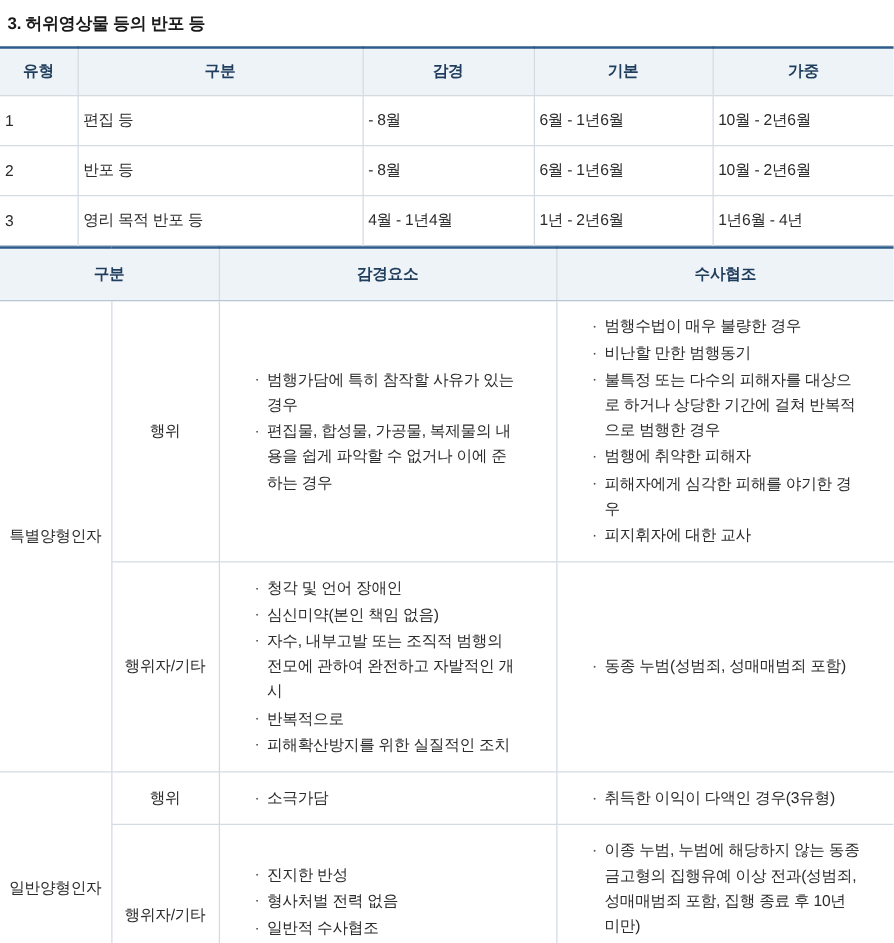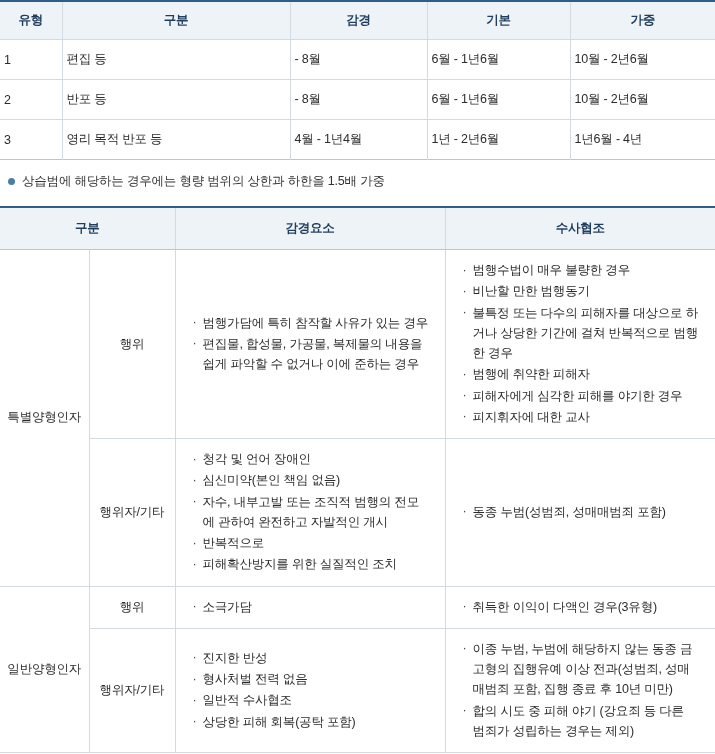--- a/index.html
+++ b/index.html
@@ -90,21 +90,21 @@
     padding: 12px 4px;
     border-right: 1px solid #d3dae2;
     border-bottom: 1px solid #b9c6d4;
     letter-spacing: -0.2px;
   }
   .t2 th:last-child { border-right: none; }
   .t2 td {
     border-right: 1px solid #d3dae2;
     border-bottom: 1px solid #d3dae2;
     vertical-align: middle;
-    padding: 10px 16px;
+    padding: 10px 27px;
     font-size: 12.5px;
     letter-spacing: -0.2px;
   }
   .t2 td:last-child { border-right: none; }
   .t2 td.cat {
     text-align: center;
     padding: 20px 2px;
   }
   .t2 td.sub {
     text-align: center;
@@ -138,20 +138,21 @@
   .c-cat { width: 89px; }
   .c-sub { width: 86px; }
   .c-gam { width: 270px; }
   .c-gaj { width: 270px; }
 </style>
 </head>
 <body>
 
 <div class="page">
 
+  <div class="section-title">3. 허위영상물 등의 반포 등</div>
 
   <table class="t1">
     <colgroup>
       <col class="w-type">
         <col class="w-gubun">
         <col class="w-gam">
         <col class="w-gibon">
         <col class="w-gaj">
     </colgroup>
     <thead>
@@ -181,24 +182,20 @@
       <tr>
         <td class="col-type">3</td>
         <td>영리 목적 반포 등</td>
         <td>4월 - 1년4월</td>
         <td>1년 - 2년6월</td>
         <td>1년6월 - 4년</td>
       </tr>
     </tbody>
   </table>
 
-  <div class="note">
-    <span class="bullet"></span>
-    <span>상습범에 해당하는 경우에는 형량 범위의 상한과 하한을 1.5배 가중</span>
-  </div>
 
   <table class="t2">
     <colgroup>
       <col class="c-cat">
         <col class="c-sub">
         <col class="c-gam">
         <col class="c-gaj">
     </colgroup>
     <thead>
       <tr>

